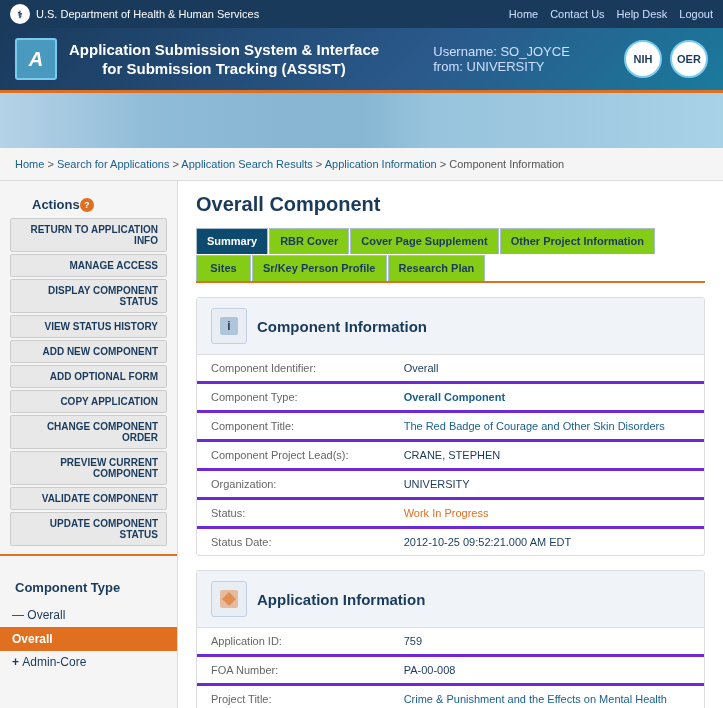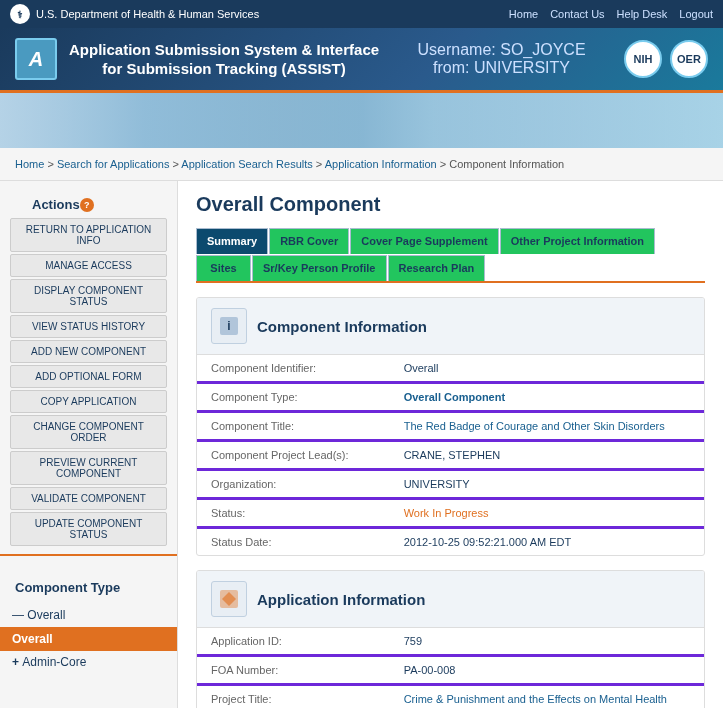--- a/index.html
+++ b/index.html
@@ -11,59 +11,59 @@
     .top-bar-logo { width: 20px; height: 20px; background: white; border-radius: 50%; display: flex; align-items: center; justify-content: center; }
     .top-bar-logo span { color: #1a3a5c; font-weight: bold; font-size: 10px; }
     .top-bar-nav { display: flex; gap: 12px; }
     .top-bar-nav a { color: #cce0ff; text-decoration: none; font-size: 11px; }
 
     
     .header { background: linear-gradient(135deg, #1a3a5c 0%, #2a5a8c 60%, #1a7a9c 100%); padding: 10px 15px; display: flex; align-items: center; justify-content: space-between; border-bottom: 3px solid #e07020; }
     .header-left { display: flex; align-items: center; gap: 12px; }
     .header-icon { width: 42px; height: 42px; background: #4a9ac0; border: 2px solid #7accee; display: flex; align-items: center; justify-content: center; font-size: 20px; color: white; font-weight: bold; font-style: italic; border-radius: 3px; }
     .header-title { color: white; font-size: 15px; font-weight: bold; line-height: 1.3; text-align: center; }
-    .header-right { color: #cce0ff; font-size: 16px; text-align: center; }
+    .header-right { color: #cce0ff; font-size: 13px; }
     .header-logos { display: flex; gap: 8px; align-items: center; }
     .logo-circle { width: 38px; height: 38px; border-radius: 50%; background: #fff; border: 2px solid #7accee; display: flex; align-items: center; justify-content: center; font-size: 11px; color: #1a3a5c; font-weight: bold; text-align: center; overflow: hidden; }
 
     
     .banner { height: 55px; background: linear-gradient(90deg, #b8d4e8 0%, #7ab0d0 20%, #a8c8d8 40%, #d0e8f0 60%, #b0d0e0 80%, #8abcd0 100%); overflow: hidden; position: relative; }
     .banner-overlay { position: absolute; inset: 0; background: linear-gradient(90deg, rgba(180,210,230,0.8), rgba(100,160,200,0.6), rgba(180,220,240,0.7)); }
 
     
     .breadcrumb { background: #f5f5f5; border-bottom: 1px solid #ddd; padding: 10px 15px; font-size: 11px; color: #555; }
     .breadcrumb a { color: #1a6090; text-decoration: none; }
 
     
     .main-layout { display: flex; }
 
     
     .sidebar { width: 178px; min-width: 178px; background: #f5f5f5; border-right: 1px solid #ddd; }
     .sidebar-section { padding: 10px 0; }
     .sidebar-section-title { display: flex; align-items: center; gap: 0; padding: 6px 32px 4px; font-size: 13px; font-weight: bold; color: #1a3a5c; }
     .help-icon { width: 14px; height: 14px; background: #e07020; border-radius: 50%; color: white; font-size: 9px; font-weight: bold; display: inline-flex; align-items: center; justify-content: center; }
-    .sidebar-btn { display: block; width: calc(100% - 20px); margin: 2px 10px; padding: 5px 8px; background: #e8e8e8; border: 1px solid #ccc; font-size: 10px; font-weight: normal; color: #1a3a5c; text-align: center; cursor: pointer; border-radius: 2px; text-transform: uppercase; }
+    .sidebar-btn { display: block; width: calc(100% - 20px); margin: 2px 10px; padding: 5px 8px; background: #e8e8e8; border: 1px solid #ccc; font-size: 10px; font-weight: bold; color: #1a3a5c; text-align: right; cursor: pointer; border-radius: 2px; text-transform: uppercase; }
     .sidebar-divider { border: none; border-top: 2px solid #e07020; margin: 8px 0; }
 
     .component-type-title { padding: 6px 15px 4px; font-size: 13px; font-weight: bold; color: #1a3a5c; }
     .component-tree { padding: 4px 0; }
     .tree-item { padding: 5px 12px; font-size: 12px; cursor: pointer; }
     .tree-item.expandable { color: #1a3a5c; }
     .tree-item.expandable::before { content: '— '; }
     .tree-item-active { background: #e07020; color: white; padding: 5px 12px; font-size: 12px; font-weight: bold; }
     .tree-add { padding: 4px 12px; font-size: 12px; color: #1a3a5c; cursor: pointer; }
     .tree-add::before { content: '+ '; font-weight: bold; }
 
     
     .content { flex: 1; padding: 12px 18px; background: white; }
     .page-title { font-size: 20px; font-weight: bold; color: #1a3a5c; margin-bottom: 12px; }
 
     
     .tabs { display: flex; gap: 1px; margin-bottom: 0; border-bottom: 2px solid #e07020; flex-wrap: wrap; }
-    .tab { padding: 6px 10px; background: #22c55e; border: 1px solid #aabcd0; font-size: 11px; font-weight: bold; color: #1a3a5c; cursor: pointer; text-align: center; min-width: 55px; border-bottom: none; line-height: 1.2; }
+    .tab { padding: 6px 10px; background: #84cc16; border: 1px solid #aabcd0; font-size: 11px; font-weight: bold; color: #1a3a5c; cursor: pointer; text-align: center; min-width: 55px; border-bottom: none; line-height: 1.2; }
     .tab.active { background: #0c4a6e; color: white; }
 
     
     .card { border: 1px solid #ddd; border-radius: 3px; margin-top: 14px; overflow: hidden; }
     .card-header { background: #f0f4f8; padding: 10px 14px; display: flex; align-items: center; gap: 10px; border-bottom: 1px solid #ddd; }
     .card-icon { width: 36px; height: 36px; background: #e8eef4; border: 1px solid #c0d0e0; display: flex; align-items: center; justify-content: center; border-radius: 3px; }
     .card-title { font-size: 15px; font-weight: bold; color: #1a3a5c; }
     .info-table { width: 100%; border-collapse: collapse; }
     .info-table tr { border-bottom: 3px solid #6d28d9; }
     .info-table tr:last-child { border-bottom: none; }

